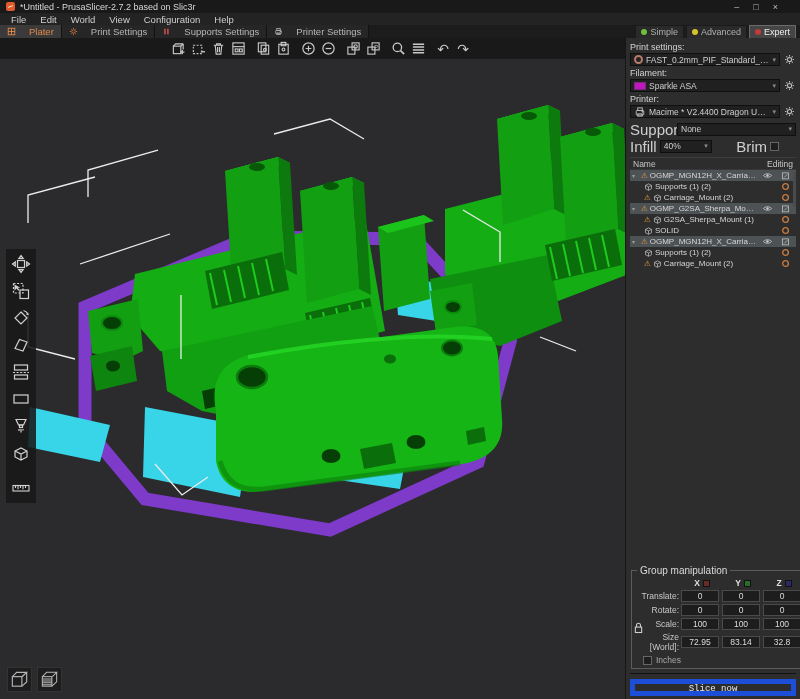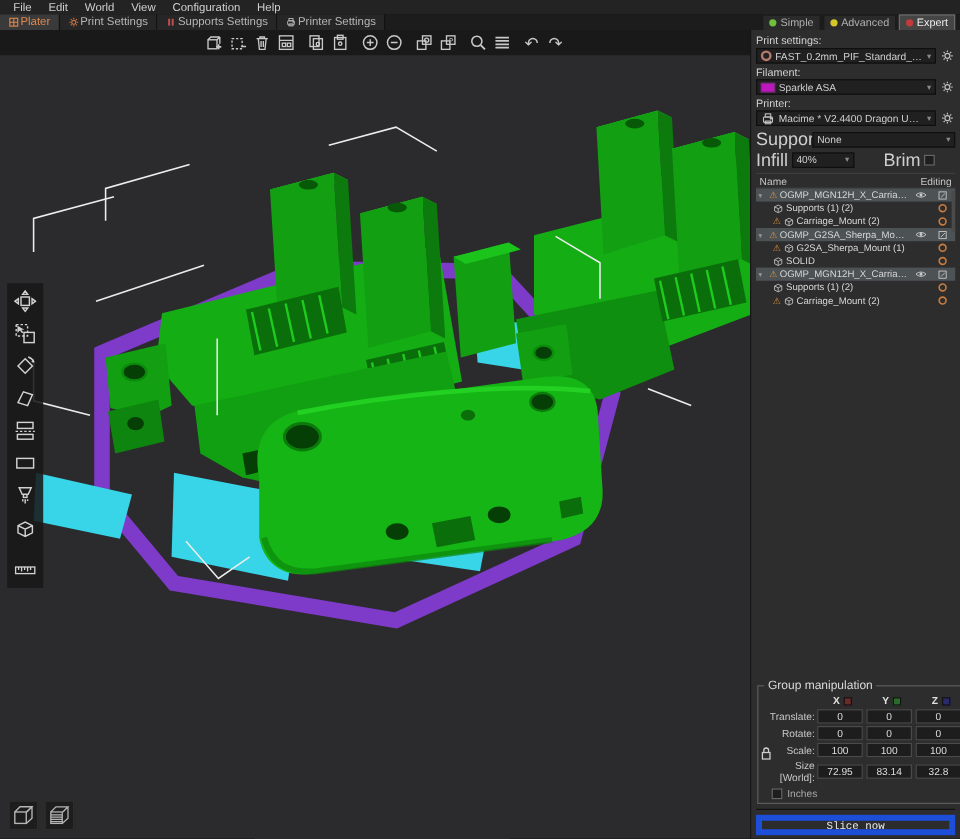--- a/index.html
+++ b/index.html
@@ -14,21 +14,21 @@
   .wtitle { font-size:9px; color:#d8d8d8; white-space:nowrap; }
   .wctrl { margin-left:auto; display:flex; gap:14px; font-size:9px; color:#bdbdbd; padding-right:16px; }
   .wctrl span{ cursor:default; }
 
   
   .menubar { height:12px; background:#232323; display:flex; align-items:center; padding-left:4px; flex:0 0 auto; }
   .menu-item { font-size:9.5px; color:#cfcfcf; padding:0 7px; }
 
   
   .tabbar { height:13px; background:#1c1c1c; display:flex; align-items:stretch; flex:0 0 auto; }
-  .tab { display:flex; align-items:center; gap:1px; padding:0 7px; font-size:9.5px; color:#b5b5b5;
+  .tab { display:flex; align-items:center; gap:13px; padding:0 7px; font-size:9.5px; color:#b5b5b5;
          background:#262626; border-right:1px solid #121212; }
   .tab.active { background:#3a3a3a; color:#e08a4e; }
   .tab svg { width:9px; height:9px; }
   .modes { margin-left:auto; display:flex; align-items:center; gap:2px; padding-right:4px; }
   .mode { display:flex; align-items:center; gap:3px; font-size:9px; color:#b0b0b0; padding:1px 5px;
           background:#2a2a2a; border:1px solid #1a1a1a; }
   .mode .dot { width:6px; height:6px; border-radius:50%; }
   .mode.active { background:#454545; border-color:#6a6a6a; color:#efefef; }
 
   
@@ -318,20 +318,29 @@
       </symbol>
     <symbol id="tb-spool" viewBox="0 0 11 11">
       <rect x="2.6" y="2" width="2" height="7" fill="currentColor"></rect>
         <rect x="6.2" y="2" width="2" height="7" fill="currentColor"></rect>
     </symbol>
   </defs>
 </svg>
 
 <div class="app">
 
+  <div class="titlebar">
+    <div class="appicon"></div>
+    <div class="wtitle">*Untitled - PrusaSlicer-2.7.2 based on Slic3r</div>
+    <div class="wctrl">
+      <span>–</span>
+      <span>□</span>
+      <span>×</span>
+    </div>
+  </div>
 
   <div class="menubar">
     <span class="menu-item">File</span>
     <span class="menu-item">Edit</span>
     <span class="menu-item">World</span>
     <span class="menu-item">View</span>
     <span class="menu-item">Configuration</span>
     <span class="menu-item">Help</span>
   </div>
 

